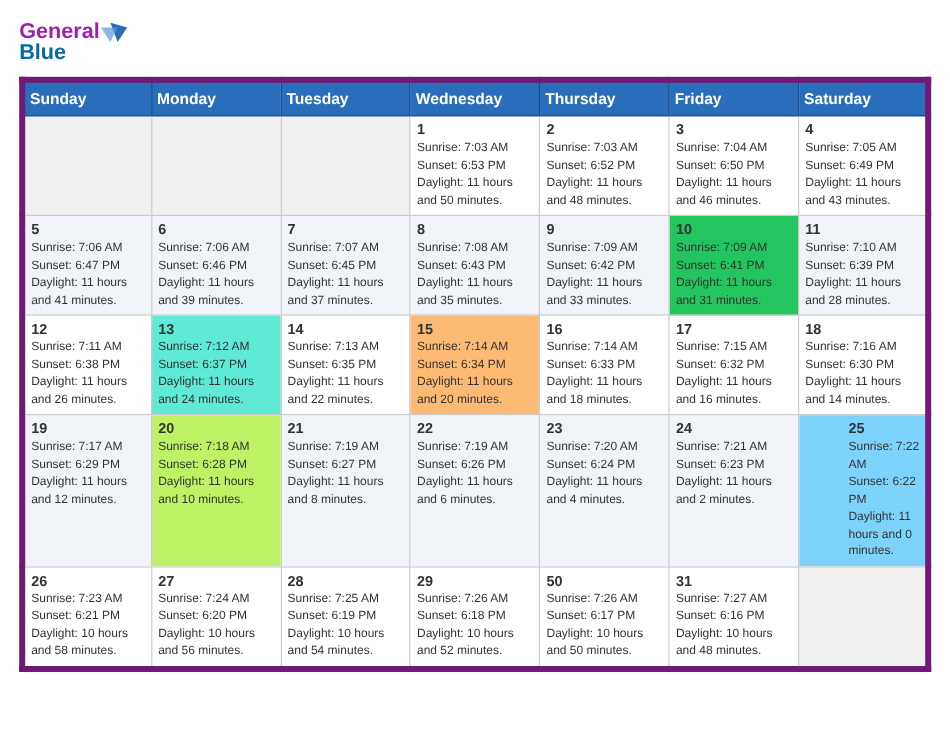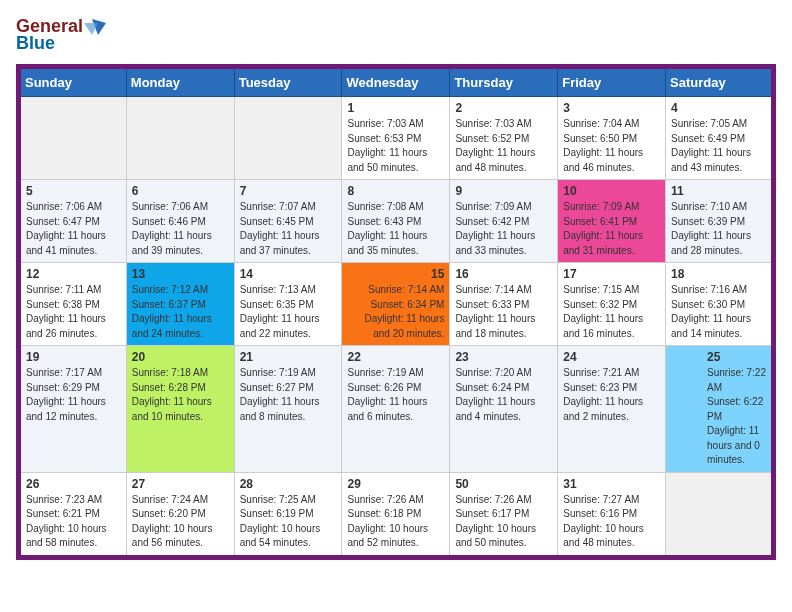--- a/index.html
+++ b/index.html
@@ -79,21 +79,21 @@
     .empty-cell {
       background: #f0f0f0 !important;
     }
   </style>
 </head>
 <body>
 
 <div class="header">
   <div class="logo">
     <div style="display:flex;align-items:center;">
-      <span style="font-size:18px;font-weight:bold;color:#7f1d1d;">General</span>
+      <span style="font-size:18px;font-weight:bold;color:#a21caf;">General</span>
       <svg width="22" height="16" viewBox="0 0 22 16" style="margin:0 1px;">
         <polygon points="8,0 22,4 14,16" fill="#2a6ebb"></polygon>
         <polygon points="0,4 14,4 8,16" fill="#5b9bd5" opacity="0.7"></polygon>
       </svg>
     </div>
     <span style="font-size:18px;font-weight:bold;color:#0369a1;margin-top:-4px;">Blue</span>
   </div>
   <div class="title-block">
     <div class="month-title"></div>
     <div class="location"></div>
@@ -148,43 +148,43 @@
           <div class="cell-content">Sunrise: 7:07 AM<br>Sunset: 6:45 PM<br>Daylight: 11 hours and 37 minutes.</div>
         </td>
         <td style="background: rgb(240, 244, 249);">
           <span class="day-num">8</span>
           <div class="cell-content">Sunrise: 7:08 AM<br>Sunset: 6:43 PM<br>Daylight: 11 hours and 35 minutes.</div>
         </td>
         <td style="background: rgb(240, 244, 249);">
           <span class="day-num">9</span>
           <div class="cell-content">Sunrise: 7:09 AM<br>Sunset: 6:42 PM<br>Daylight: 11 hours and 33 minutes.</div>
         </td>
-        <td style="background: #ec4899; margin-top: 46px;">
+        <td style="background: #22c55e; margin-top: 46px;">
           <span class="day-num">10</span>
           <div class="cell-content">Sunrise: 7:09 AM<br>Sunset: 6:41 PM<br>Daylight: 11 hours and 31 minutes.</div>
         </td>
         <td style="background: rgb(240, 244, 249);">
           <span class="day-num">11</span>
           <div class="cell-content">Sunrise: 7:10 AM<br>Sunset: 6:39 PM<br>Daylight: 11 hours and 28 minutes.</div>
         </td>
       </tr>
       <tr>
         <td style="background: rgb(255, 255, 255);">
           <span class="day-num">12</span>
           <div class="cell-content">Sunrise: 7:11 AM<br>Sunset: 6:38 PM<br>Daylight: 11 hours and 26 minutes.</div>
         </td>
-        <td style="background: #0ea5e9;">
+        <td style="background: #5eead4;">
           <span class="day-num">13</span>
           <div class="cell-content">Sunrise: 7:12 AM<br>Sunset: 6:37 PM<br>Daylight: 11 hours and 24 minutes.</div>
         </td>
         <td style="background: rgb(255, 255, 255);">
           <span class="day-num">14</span>
           <div class="cell-content">Sunrise: 7:13 AM<br>Sunset: 6:35 PM<br>Daylight: 11 hours and 22 minutes.</div>
         </td>
-        <td style="background: #f97316; text-align: right;">
+        <td style="background: #fdba74;">
           <span class="day-num">15</span>
           <div class="cell-content">Sunrise: 7:14 AM<br>Sunset: 6:34 PM<br>Daylight: 11 hours and 20 minutes.</div>
         </td>
         <td style="background: rgb(255, 255, 255);">
           <span class="day-num">16</span>
           <div class="cell-content">Sunrise: 7:14 AM<br>Sunset: 6:33 PM<br>Daylight: 11 hours and 18 minutes.</div>
         </td>
         <td style="background: rgb(255, 255, 255);">
           <span class="day-num">17</span>
           <div class="cell-content">Sunrise: 7:15 AM<br>Sunset: 6:32 PM<br>Daylight: 11 hours and 16 minutes.</div>

